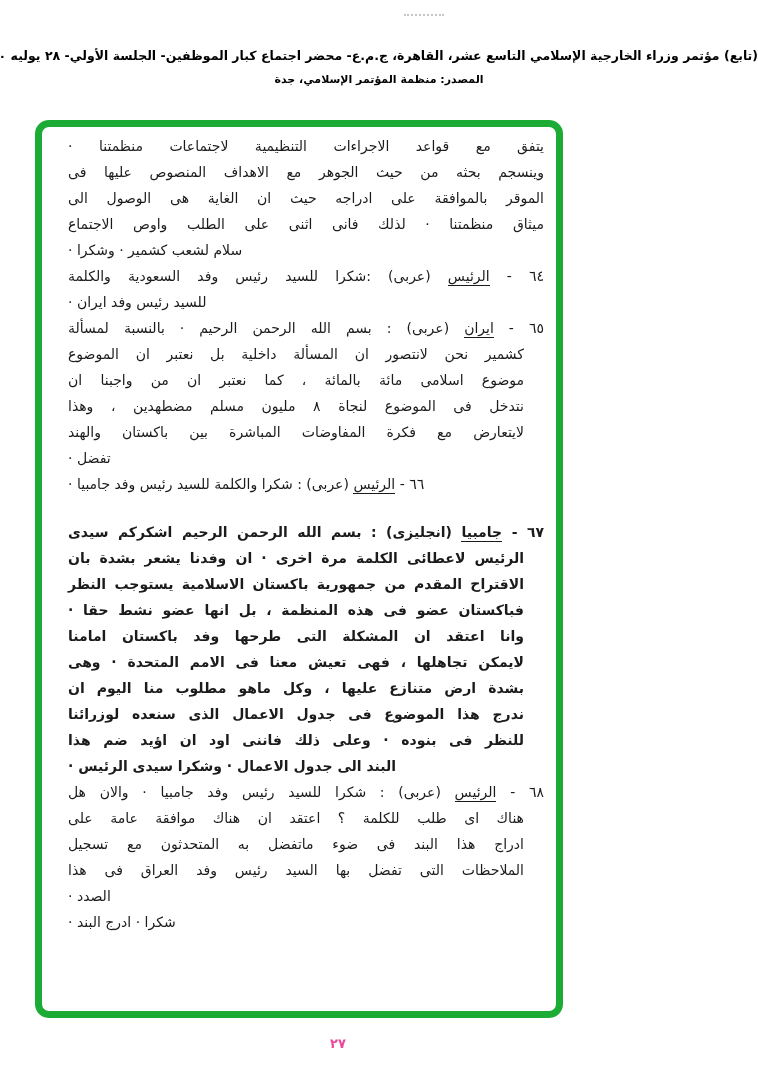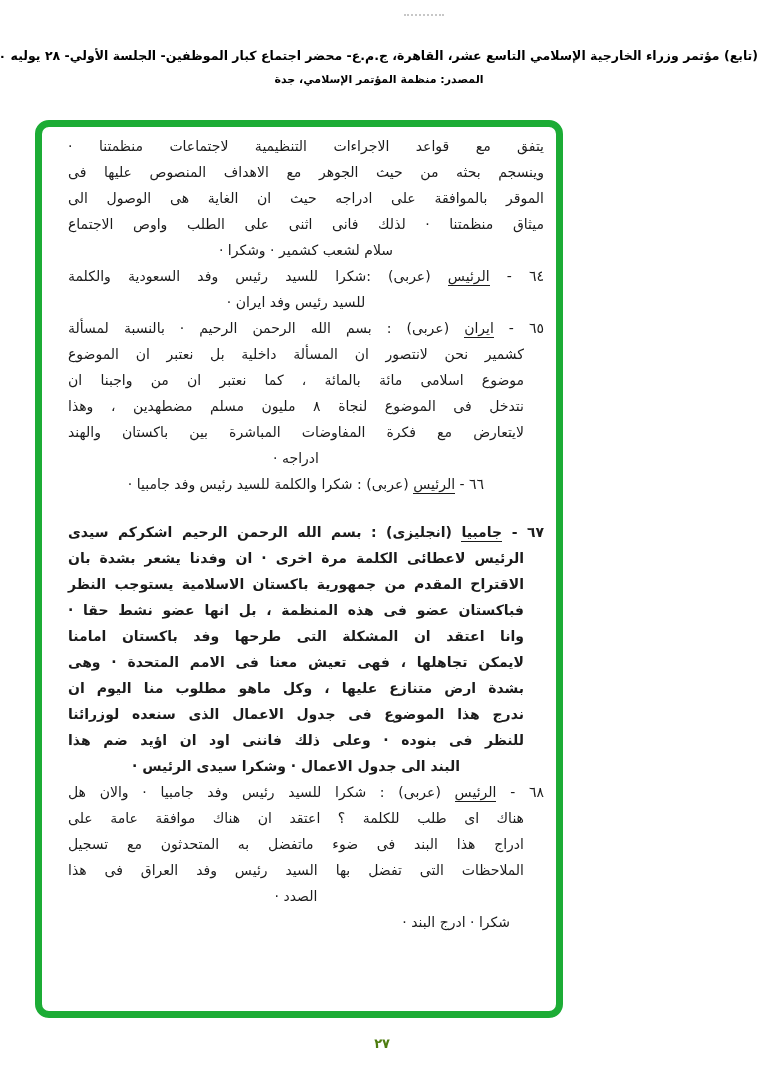--- a/index.html
+++ b/index.html
@@ -16,30 +16,30 @@
   }
   .header .h2{
     font-size:11px;font-weight:bold;color:#000;margin-top:6px;line-height:1.4;
   }
   .frame{
     position:absolute;left:35px;top:120px;width:528px;height:898px;
     box-sizing:border-box;border:7px solid #1cac35;border-radius:14px;
     padding:6px 12px 4px 26px;direction:rtl;
   }
   .para{font-size:14px;line-height:26px;direction:rtl;}
-  .line{text-align:center;white-space:normal;}
+  .line{text-align:left;white-space:normal;}
   .just{text-align:justify;text-align-last:justify;}
   .cont{padding-right:20px;}
   .p-num{}
   .p-extra{margin-top:22px;font-weight:bold;}
   .head-word{border-bottom:1.6px solid #1b1b1b;padding-bottom:1px;}
-  .closing{padding-right:34px;text-align:right;}
+  .closing{padding-right:34px;}
   .pageno{
-    position:absolute;top:1036px;left:330px;width:60px;text-align:right;
-    font-size:13px;font-weight:bold;color:#4d7c0f;
+    position:absolute;top:1036px;left:330px;width:60px;text-align:left;
+    font-size:13px;font-weight:bold;color:#ec4899;
   }
 </style>
 </head>
 <body>
 
 <div class="artifact"></div>
 
 <div class="header">
   <div class="h1">(تابع) مؤتمر وزراء الخارجية الإسلامي التاسع عشر، القاهرة، ج.م.ع- محضر اجتماع كبار الموظفين- الجلسة الأولي- ٢٨ يوليه ١٩٩٠</div>
   <div class="h2">المصدر: منظمة المؤتمر الإسلامي، جدة</div>
@@ -67,21 +67,21 @@
   <div class="para p-num">
     <div class="line just">
       <span>٦٥ -</span>
       <span class="head-word">ايران</span>
       <span>(عربى) : بسم الله الرحمن الرحيم · بالنسبة لمسألة</span>
     </div>
     <div class="line cont just">كشمير نحن لانتصور ان المسألة داخلية بل نعتبر ان الموضوع</div>
     <div class="line cont just">موضوع اسلامى مائة بالمائة ، كما نعتبر ان من واجبنا ان</div>
     <div class="line cont just">نتدخل فى الموضوع لنجاة ٨ مليون مسلم مضطهدين ، وهذا</div>
     <div class="line cont just">لايتعارض مع فكرة المفاوضات المباشرة بين باكستان والهند</div>
-    <div class="line cont">ادراجه ·</div>
+    <div class="line cont">تفضل ·</div>
   </div>
 
   <div class="para p-num">
     <div class="line">
       <span>٦٦ -</span>
       <span class="head-word">الرئيس</span>
       <span>(عربى) : شكرا والكلمة للسيد رئيس وفد جامبيا ·</span>
     </div>
   </div>
 

